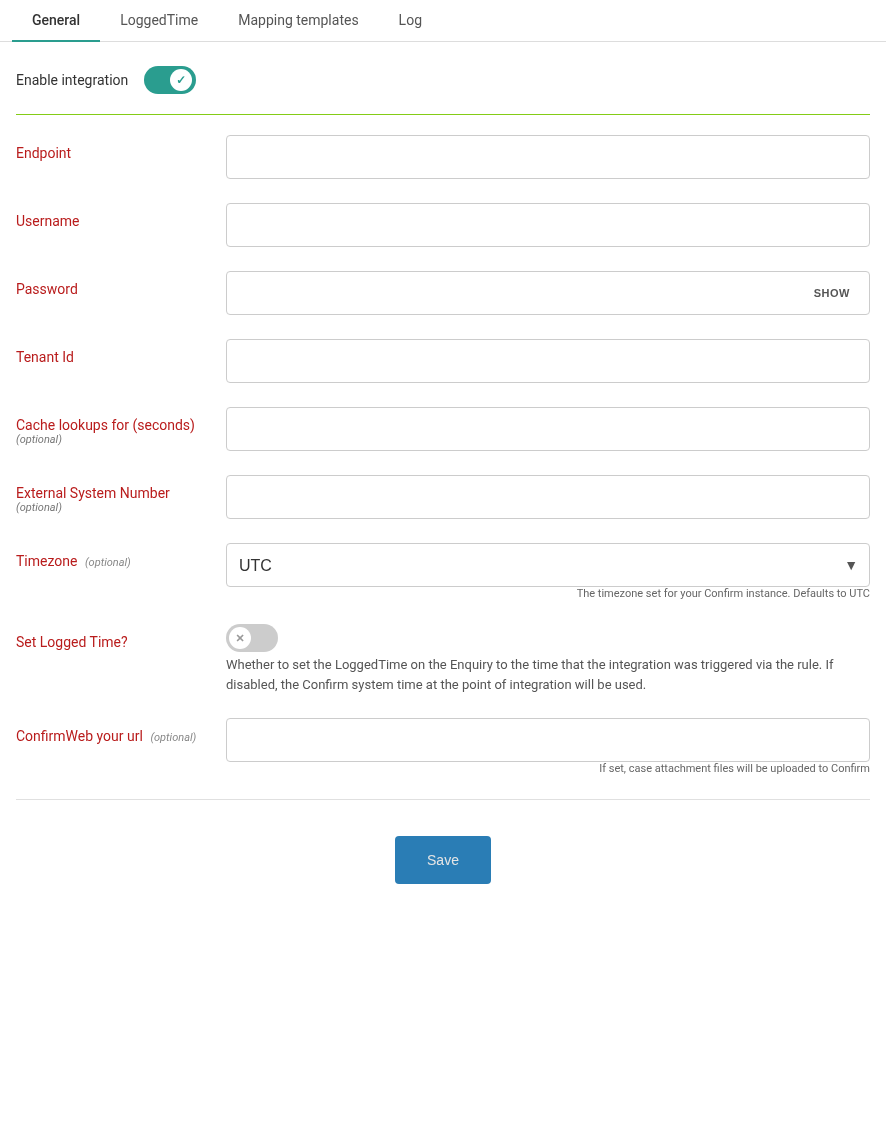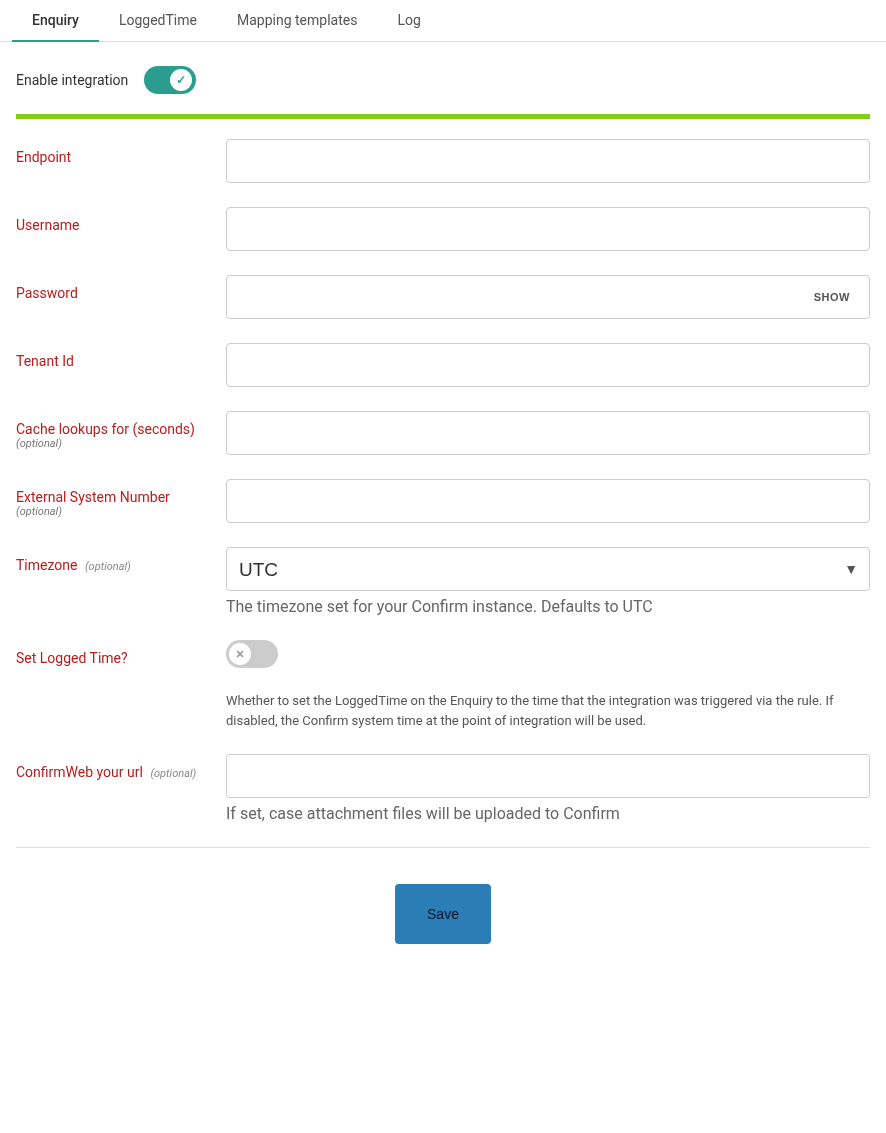--- a/index.html
+++ b/index.html
@@ -36,21 +36,21 @@
     .content {
       padding: 24px 16px;
     }
 
     
     .enable-row {
       display: flex;
       align-items: center;
       gap: 16px;
       padding-bottom: 20px;
-      border-bottom: 5px solid #84cc16;
+      border-bottom: 1px solid #84cc16;
       margin-bottom: 20px;
     }
     .enable-label {
       font-size: 14px;
       color: #333;
     }
 
     
     .toggle-container {
       position: relative;
@@ -162,41 +162,41 @@
     .select-wrapper {
       position: relative;
       width: 100%;
     }
     .select-field {
       width: 100%;
       height: 44px;
       border: 1px solid #ccc;
       border-radius: 4px;
       padding: 0 40px 0 12px;
-      font-size: 19px;
+      font-size: 16px;
       color: #333;
       background: #fff;
       appearance: none;
       -webkit-appearance: none;
       outline: none;
       cursor: pointer;
     }
     .select-arrow {
       position: absolute;
       right: 12px;
       top: 50%;
       transform: translateY(-50%);
       pointer-events: none;
       font-size: 14px;
       color: #555;
     }
     .field-hint {
-      font-size: 16px;
+      font-size: 11px;
       color: #666;
-      margin-top: 6px;
+      text-align: right;
     }
 
     
     .toggle-off-container {
       display: inline-block;
       width: 52px;
       height: 28px;
       cursor: pointer;
     }
     .toggle-off-track {
@@ -220,21 +220,21 @@
     }
     .toggle-x {
       color: #999;
       font-size: 11px;
       font-weight: bold;
     }
 
     .toggle-description {
       font-size: 13px;
       color: #555;
-      margin-top: 20px;
+      margin-top: 0;
       line-height: 1.5;
     }
 
     
     .optional-inline {
       font-size: 11px;
       color: #888;
       font-style: italic;
       margin-left: 4px;
     }
@@ -247,34 +247,34 @@
     }
 
     
     .save-row {
       display: flex;
       justify-content: center;
       padding: 16px 0;
     }
     .save-btn {
       background: #2a7db5;
-      color: #0f172a;
+      color: #e5e5e5;
       border: none;
       border-radius: 4px;
-      padding: 22px 32px;
+      padding: 16px 32px;
       font-size: 14px;
       cursor: pointer;
       font-weight: 500;
     }
   </style>
 </head>
 <body>
 
 <nav class="tabs">
-  <div class="tab active">Enquiry</div>
+  <div class="tab active">General</div>
   <div class="tab">LoggedTime</div>
   <div class="tab">Mapping templates</div>
   <div class="tab">Log</div>
 </nav>
 
 <div class="content">
 
   <div class="enable-row">
     <span class="enable-label">Enable integration</span>
     <div class="toggle-container">

